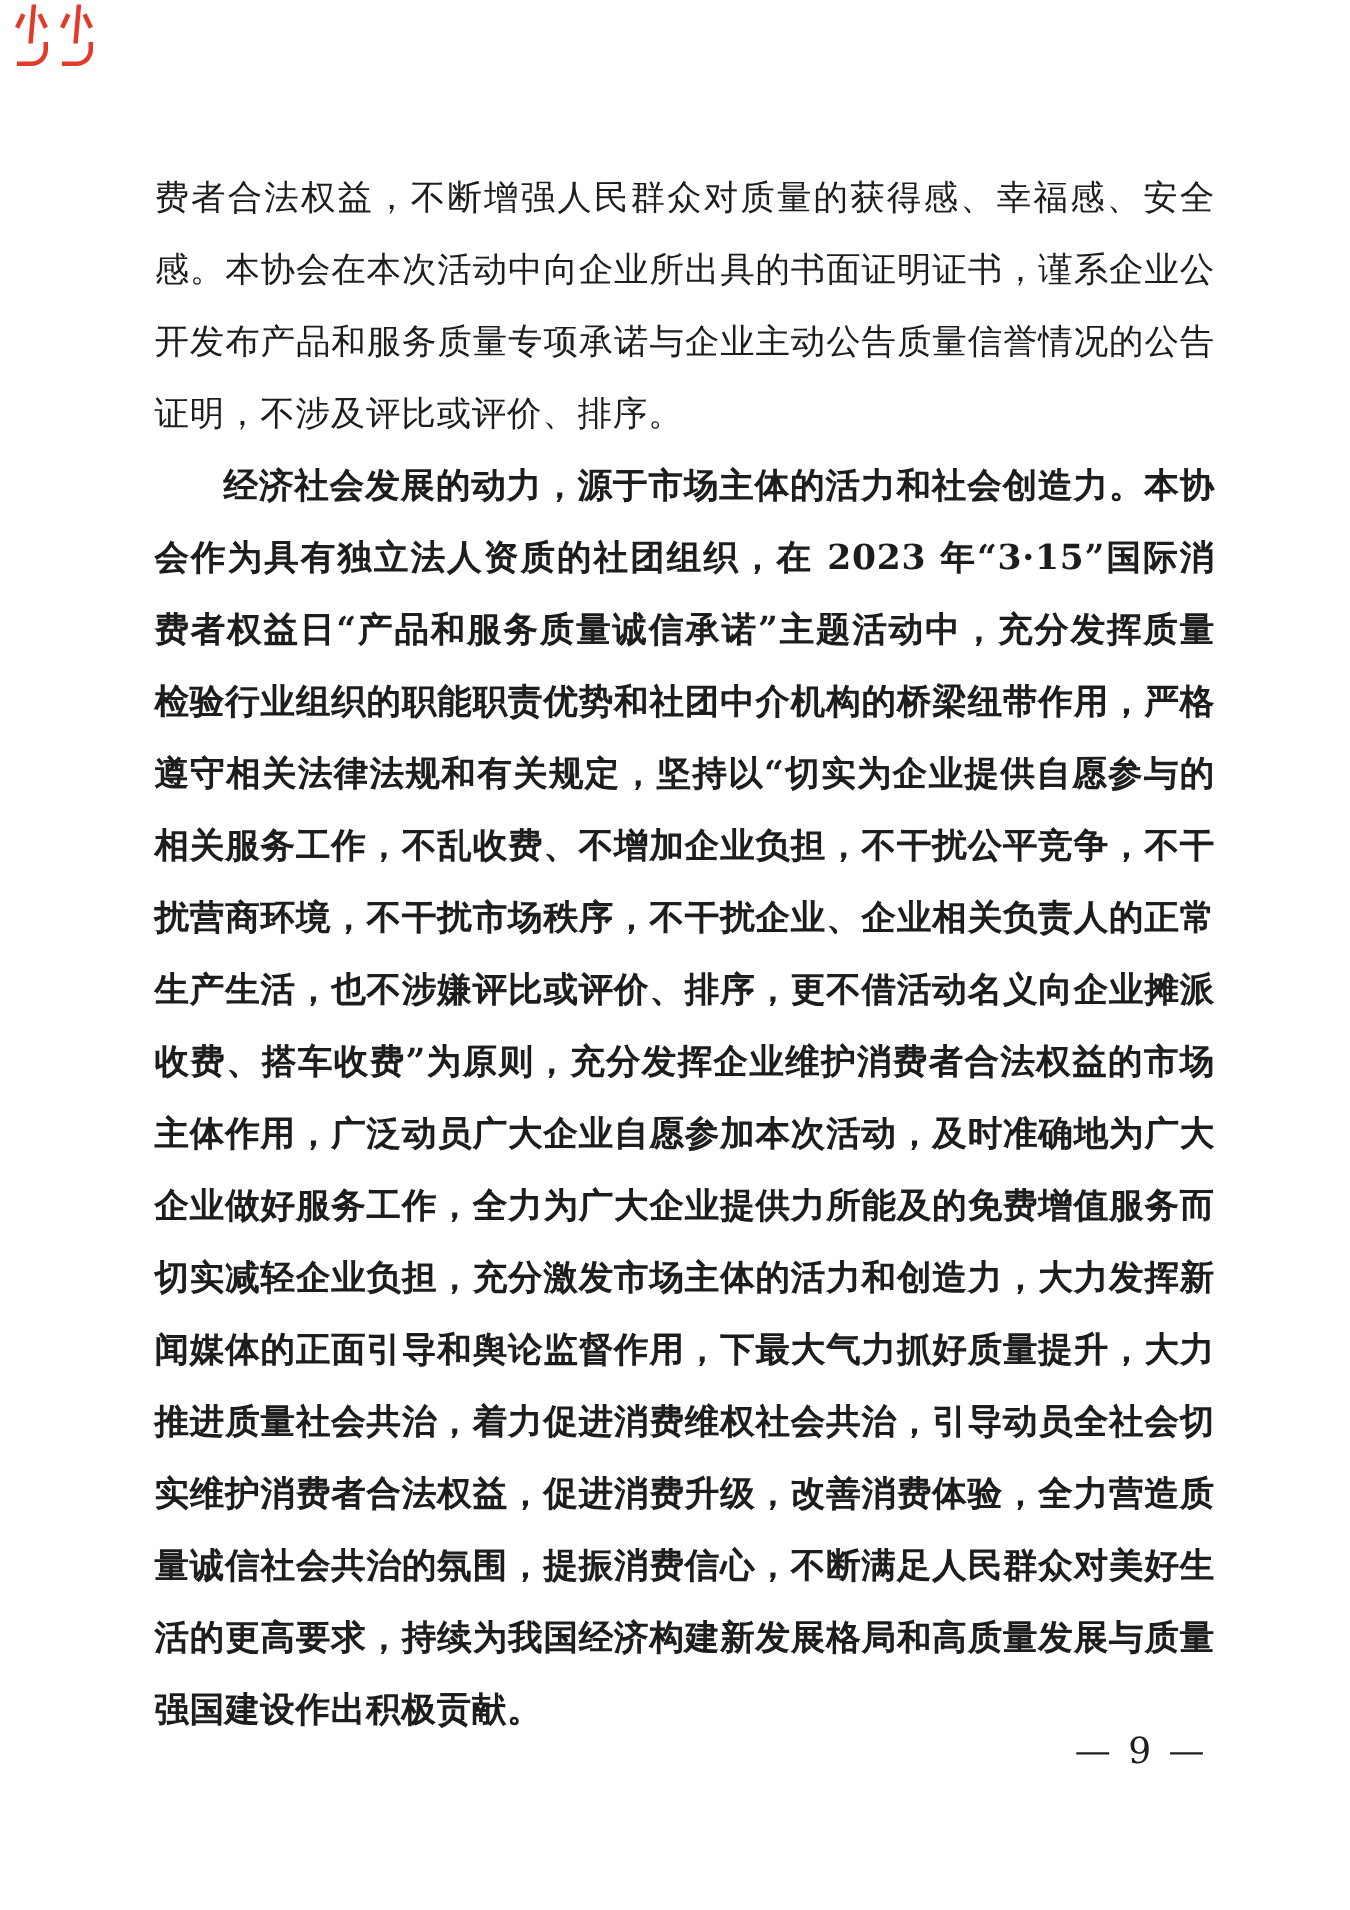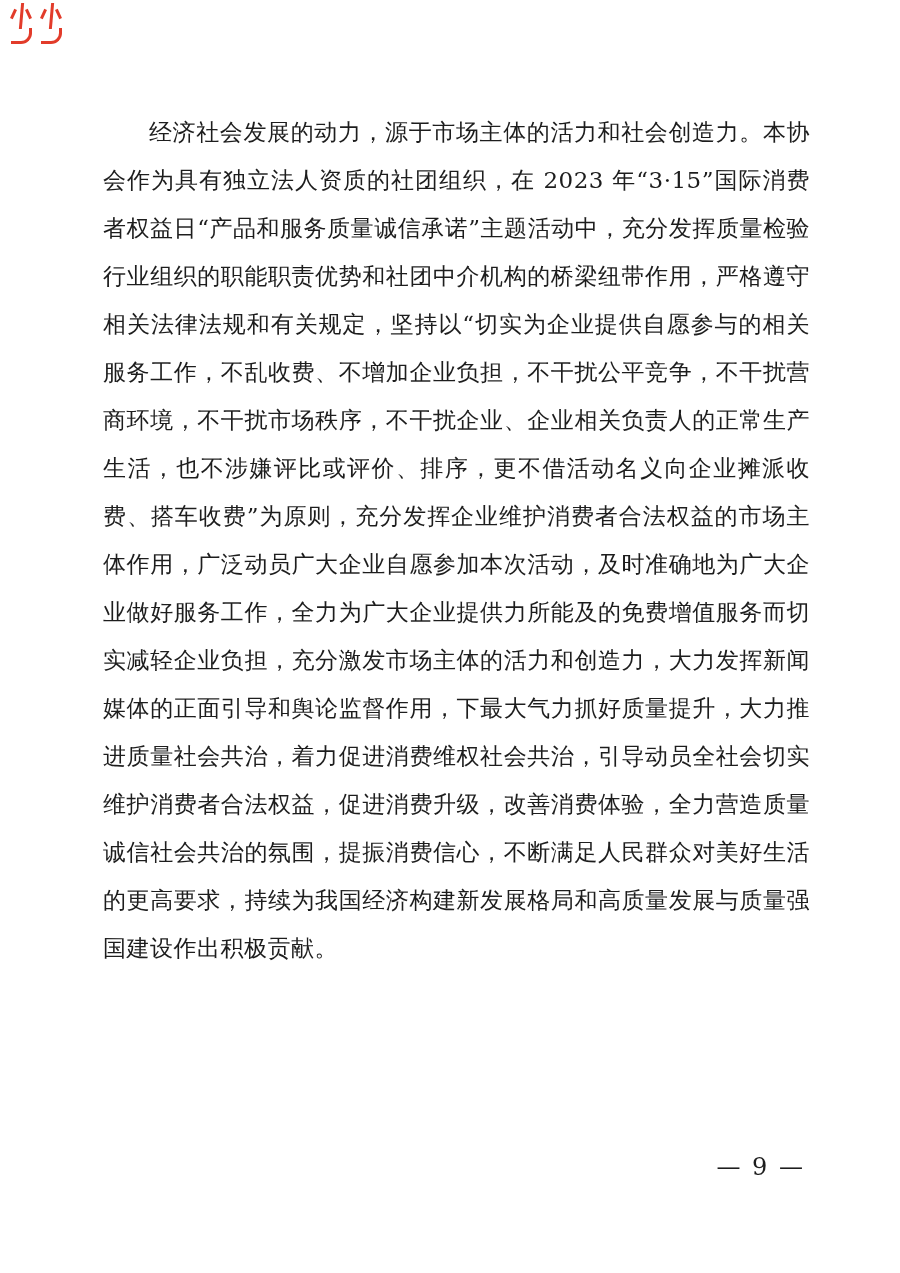--- a/index.html
+++ b/index.html
@@ -81,20 +81,21 @@
     margin: 0;
     font-size: 23px;
     line-height: 48px;
     color: #1d1d1d;
     text-align: justify;
     text-justify: inter-character;
     letter-spacing: 0.5px;
   }
   .text-block p.indent {
     text-indent: 2em;
+    font-weight: bold;
   }
 
   .page-number {
     position: absolute;
     top: 1150px;
     left: 103px;
     width: 702px;
     text-align: right;
     font-size: 24px;
     line-height: 34px;
@@ -116,18 +117,19 @@
     </div>
     <div class="red-mark m2">
       <div class="stroke-d1"></div>
         <div class="stroke-d2"></div>
       <div class="stroke-v"></div>
         <div class="hook"></div>
     </div>
   </div>
 
   <div class="text-block">
+    <p>费者合法权益，不断增强人民群众对质量的获得感、幸福感、安全感。本协会在本次活动中向企业所出具的书面证明证书，谨系企业公开发布产品和服务质量专项承诺与企业主动公告质量信誉情况的公告证明，不涉及评比或评价、排序。</p>
     <p class="indent">经济社会发展的动力，源于市场主体的活力和社会创造力。本协会作为具有独立法人资质的社团组织，在 2023 年“3·15”国际消费者权益日“产品和服务质量诚信承诺”主题活动中，充分发挥质量检验行业组织的职能职责优势和社团中介机构的桥梁纽带作用，严格遵守相关法律法规和有关规定，坚持以“切实为企业提供自愿参与的相关服务工作，不乱收费、不增加企业负担，不干扰公平竞争，不干扰营商环境，不干扰市场秩序，不干扰企业、企业相关负责人的正常生产生活，也不涉嫌评比或评价、排序，更不借活动名义向企业摊派收费、搭车收费”为原则，充分发挥企业维护消费者合法权益的市场主体作用，广泛动员广大企业自愿参加本次活动，及时准确地为广大企业做好服务工作，全力为广大企业提供力所能及的免费增值服务而切实减轻企业负担，充分激发市场主体的活力和创造力，大力发挥新闻媒体的正面引导和舆论监督作用，下最大气力抓好质量提升，大力推进质量社会共治，着力促进消费维权社会共治，引导动员全社会切实维护消费者合法权益，促进消费升级，改善消费体验，全力营造质量诚信社会共治的氛围，提振消费信心，不断满足人民群众对美好生活的更高要求，持续为我国经济构建新发展格局和高质量发展与质量强国建设作出积极贡献。</p>
   </div>
 
   <div class="page-number">— 9 —</div>
 
 </div>
 
 </body></html>

